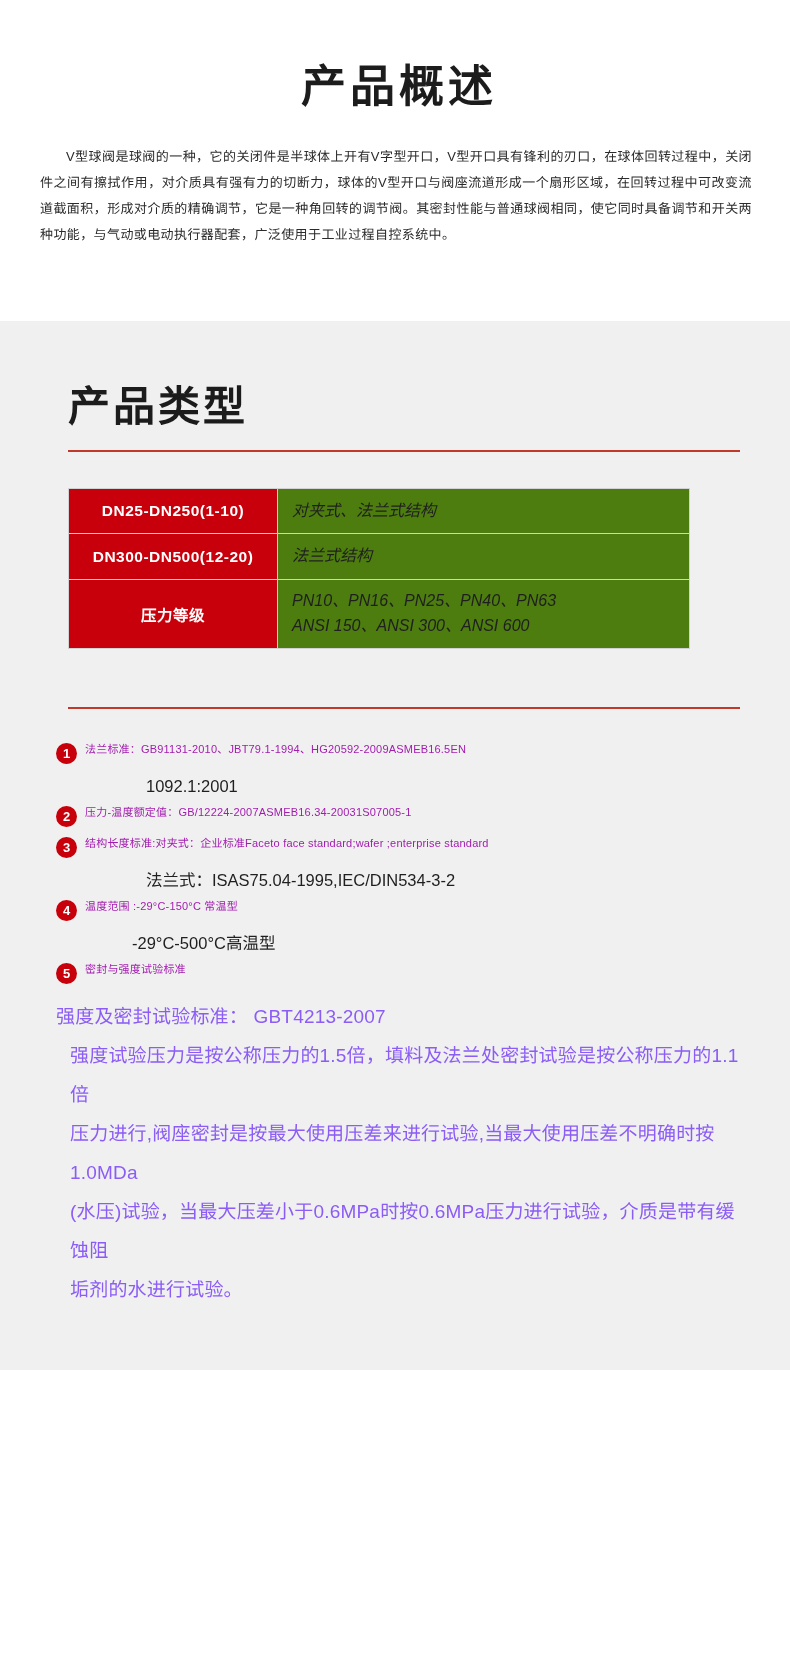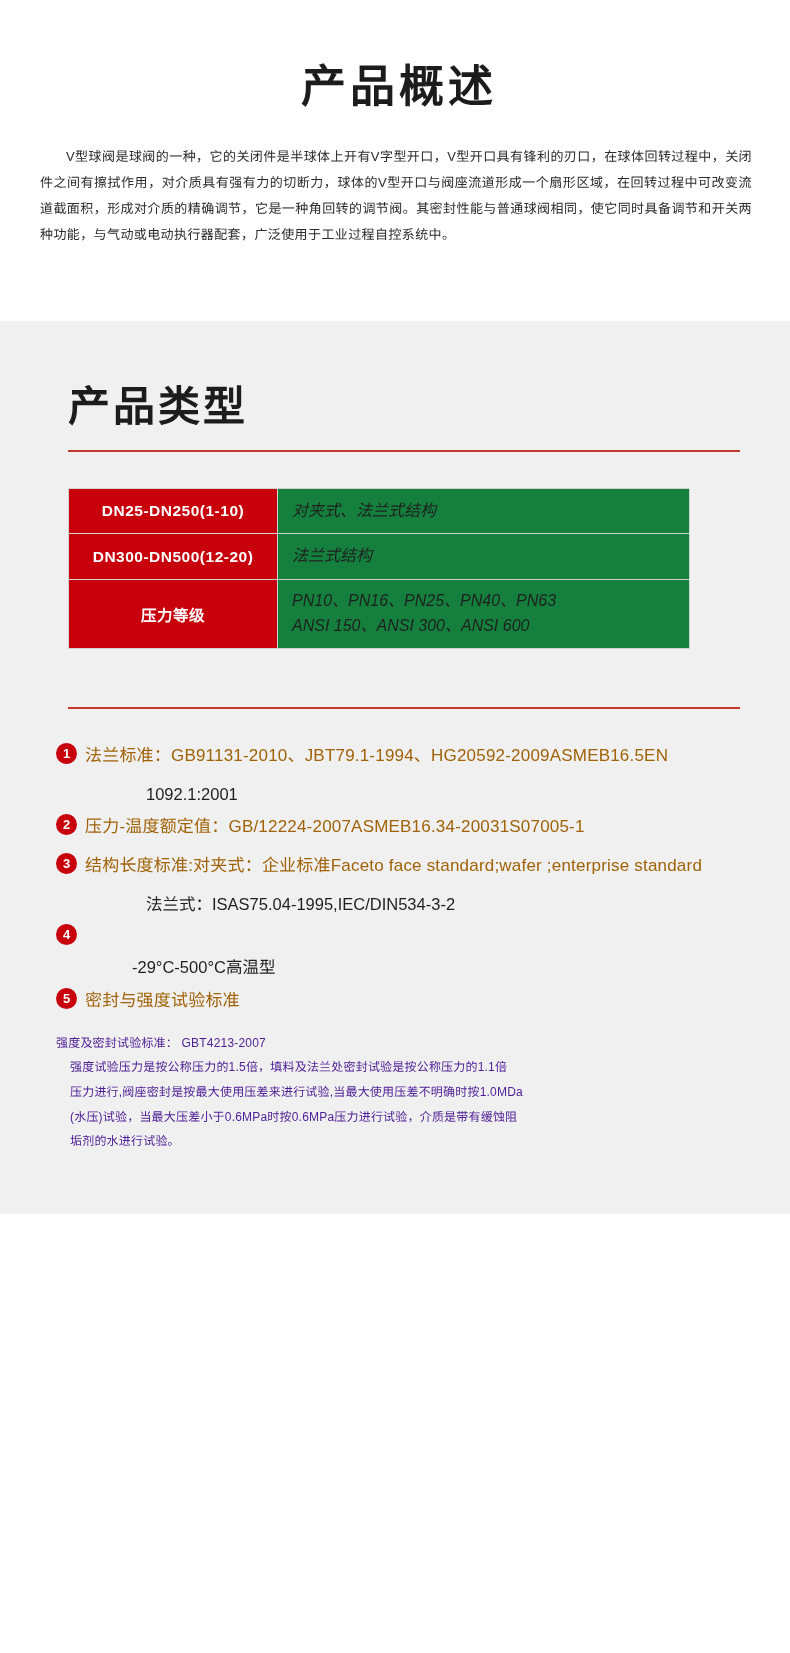--- a/index.html
+++ b/index.html
@@ -67,21 +67,21 @@
     margin-bottom: 4px;
   }
 
   
   .type-table-wrap {
     padding: 32px 100px 0 68px;
   }
   table.type-table {
     border-collapse: collapse;
     width: 100%;
-    background: #15803d;
+    background: #4d7c0f;
     table-layout: fixed;
   }
   table.type-table td {
     border: 1px solid #d2d2d2;
     vertical-align: middle;
   }
   td.tcell-label {
     width: 200px;
     background: #c7000b;
     color: #ffffff;
@@ -124,41 +124,41 @@
     background: #c7000b;
     color: #ffffff;
     font-size: 13px;
     font-weight: bold;
     line-height: 21px;
     text-align: center;
     margin-right: 8px;
     margin-top: 4px;
   }
   .std-text {
-    font-size: 17px;
+    font-size: 11px;
     line-height: 1.95;
-    color: #a16207;
+    color: #a21caf;
     letter-spacing: 0.2px;
   }
   .std-sub {
     font-size: 16.5px;
     line-height: 1.95;
     color: #1f1f1f;
     padding-left: 90px;
   }
   .std-sub.indent-small {
     padding-left: 76px;
   }
   .para-list {
     padding: 8px 38px 0 56px;
   }
   .para-line {
-    font-size: 12px;
+    font-size: 19px;
     line-height: 2.05;
-    color: #4c1d95;
+    color: #8b5cf6;
     letter-spacing: 0.2px;
   }
   .para-line.pad-left {
     padding-left: 14px;
   }
 </style>
 </head>
 <body>
 
 <div class="page">
@@ -219,20 +219,21 @@
       </div>
 
       <div class="std-item">
         <span class="num-badge">3</span>
         <span class="std-text">结构长度标准:对夹式：企业标准Faceto face standard;wafer ;enterprise standard</span>
       </div>
       <div class="std-sub">法兰式：ISAS75.04-1995,IEC/DIN534-3-2</div>
 
       <div class="std-item">
         <span class="num-badge">4</span>
+        <span class="std-text">温度范围 :-29°C-150°C  常温型</span>
       </div>
       <div class="std-sub indent-small">-29°C-500°C高温型</div>
 
       <div class="std-item">
         <span class="num-badge">5</span>
         <span class="std-text">密封与强度试验标准</span>
       </div>
     </div>
 
     <div class="para-list">

